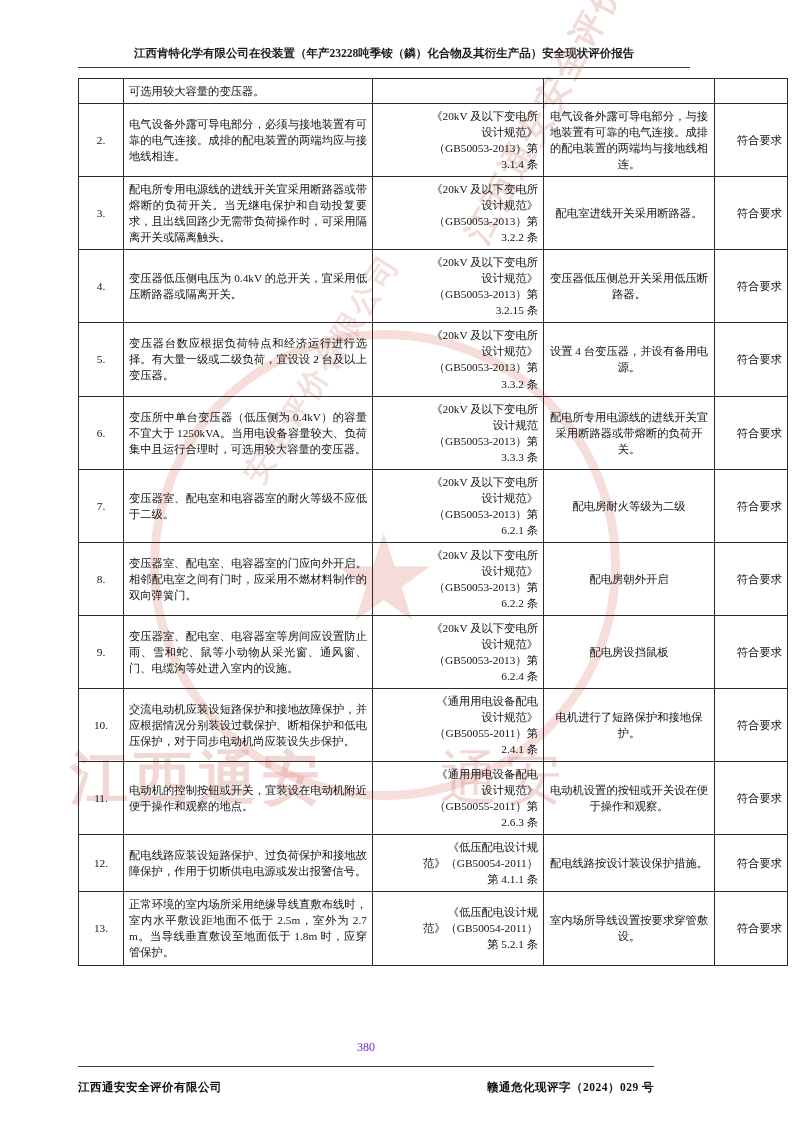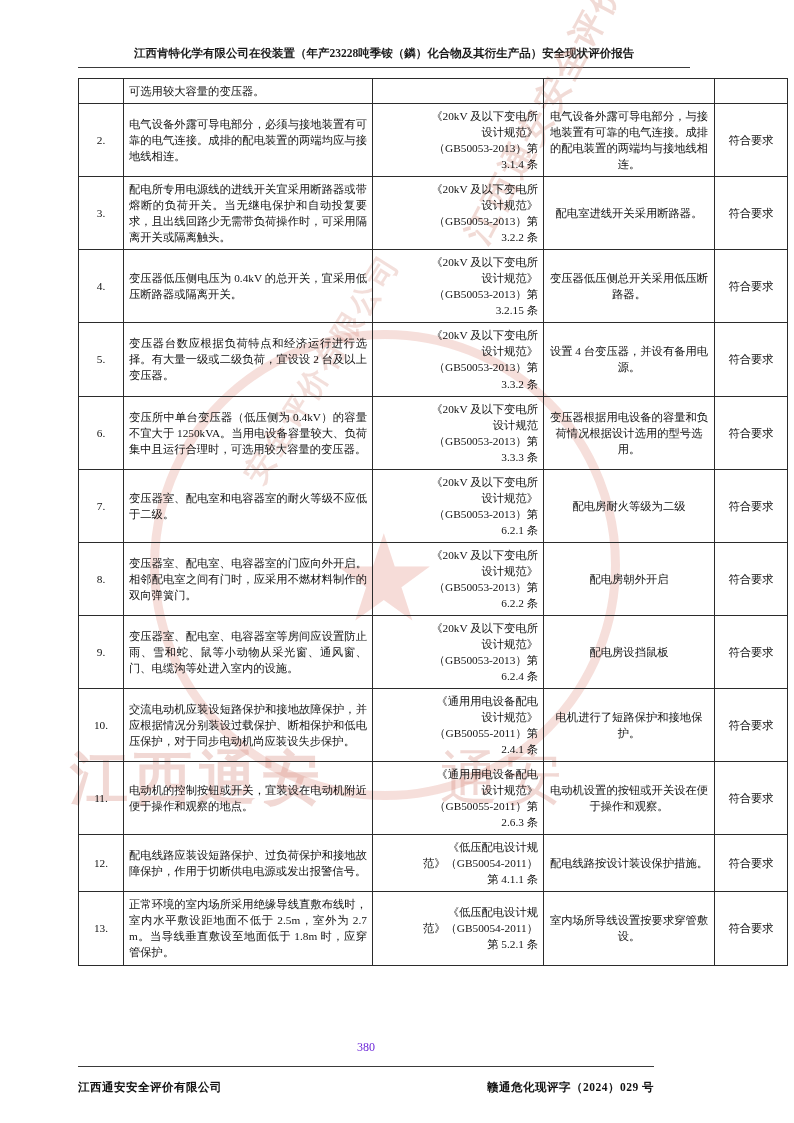--- a/index.html
+++ b/index.html
@@ -138,21 +138,21 @@
     text-align: right;
     margin-left: 26px;
   }
   td.c-actual {
     width: 160px;
     text-align: center;
     margin-left: 8px;
   }
   td.c-result {
     width: 62px;
-    text-align: center;
+    text-align: right;
   }
   .basis-line { display: block; }
 
   
   .page-number {
     position: absolute;
     left: 0;
     right: 0;
     bottom: 68px;
     text-align: center;
@@ -260,21 +260,21 @@
 
       <tr>
         <td class="c-no">6.</td>
         <td class="c-item">变压所中单台变压器（低压侧为 0.4kV）的容量不宜大于 1250kVA。当用电设备容量较大、负荷集中且运行合理时，可选用较大容量的变压器。</td>
         <td class="c-basis">
           <span class="basis-line">《20kV 及以下变电所</span>
           <span class="basis-line">设计规范</span>
           <span class="basis-line">（GB50053-2013）第</span>
           <span class="basis-line">3.3.3 条</span>
         </td>
-        <td class="c-actual">变压器根据用电设备的容量和负荷情况根据设计选用的型号选用。</td>
+        <td class="c-actual">配电所专用电源线的进线开关宜采用断路器或带熔断的负荷开关。</td>
         <td class="c-result">符合要求</td>
       </tr>
 
       <tr>
         <td class="c-no">7.</td>
         <td class="c-item">变压器室、配电室和电容器室的耐火等级不应低于二级。</td>
         <td class="c-basis">
           <span class="basis-line">《20kV 及以下变电所</span>
           <span class="basis-line">设计规范》</span>
           <span class="basis-line">（GB50053-2013）第</span>

